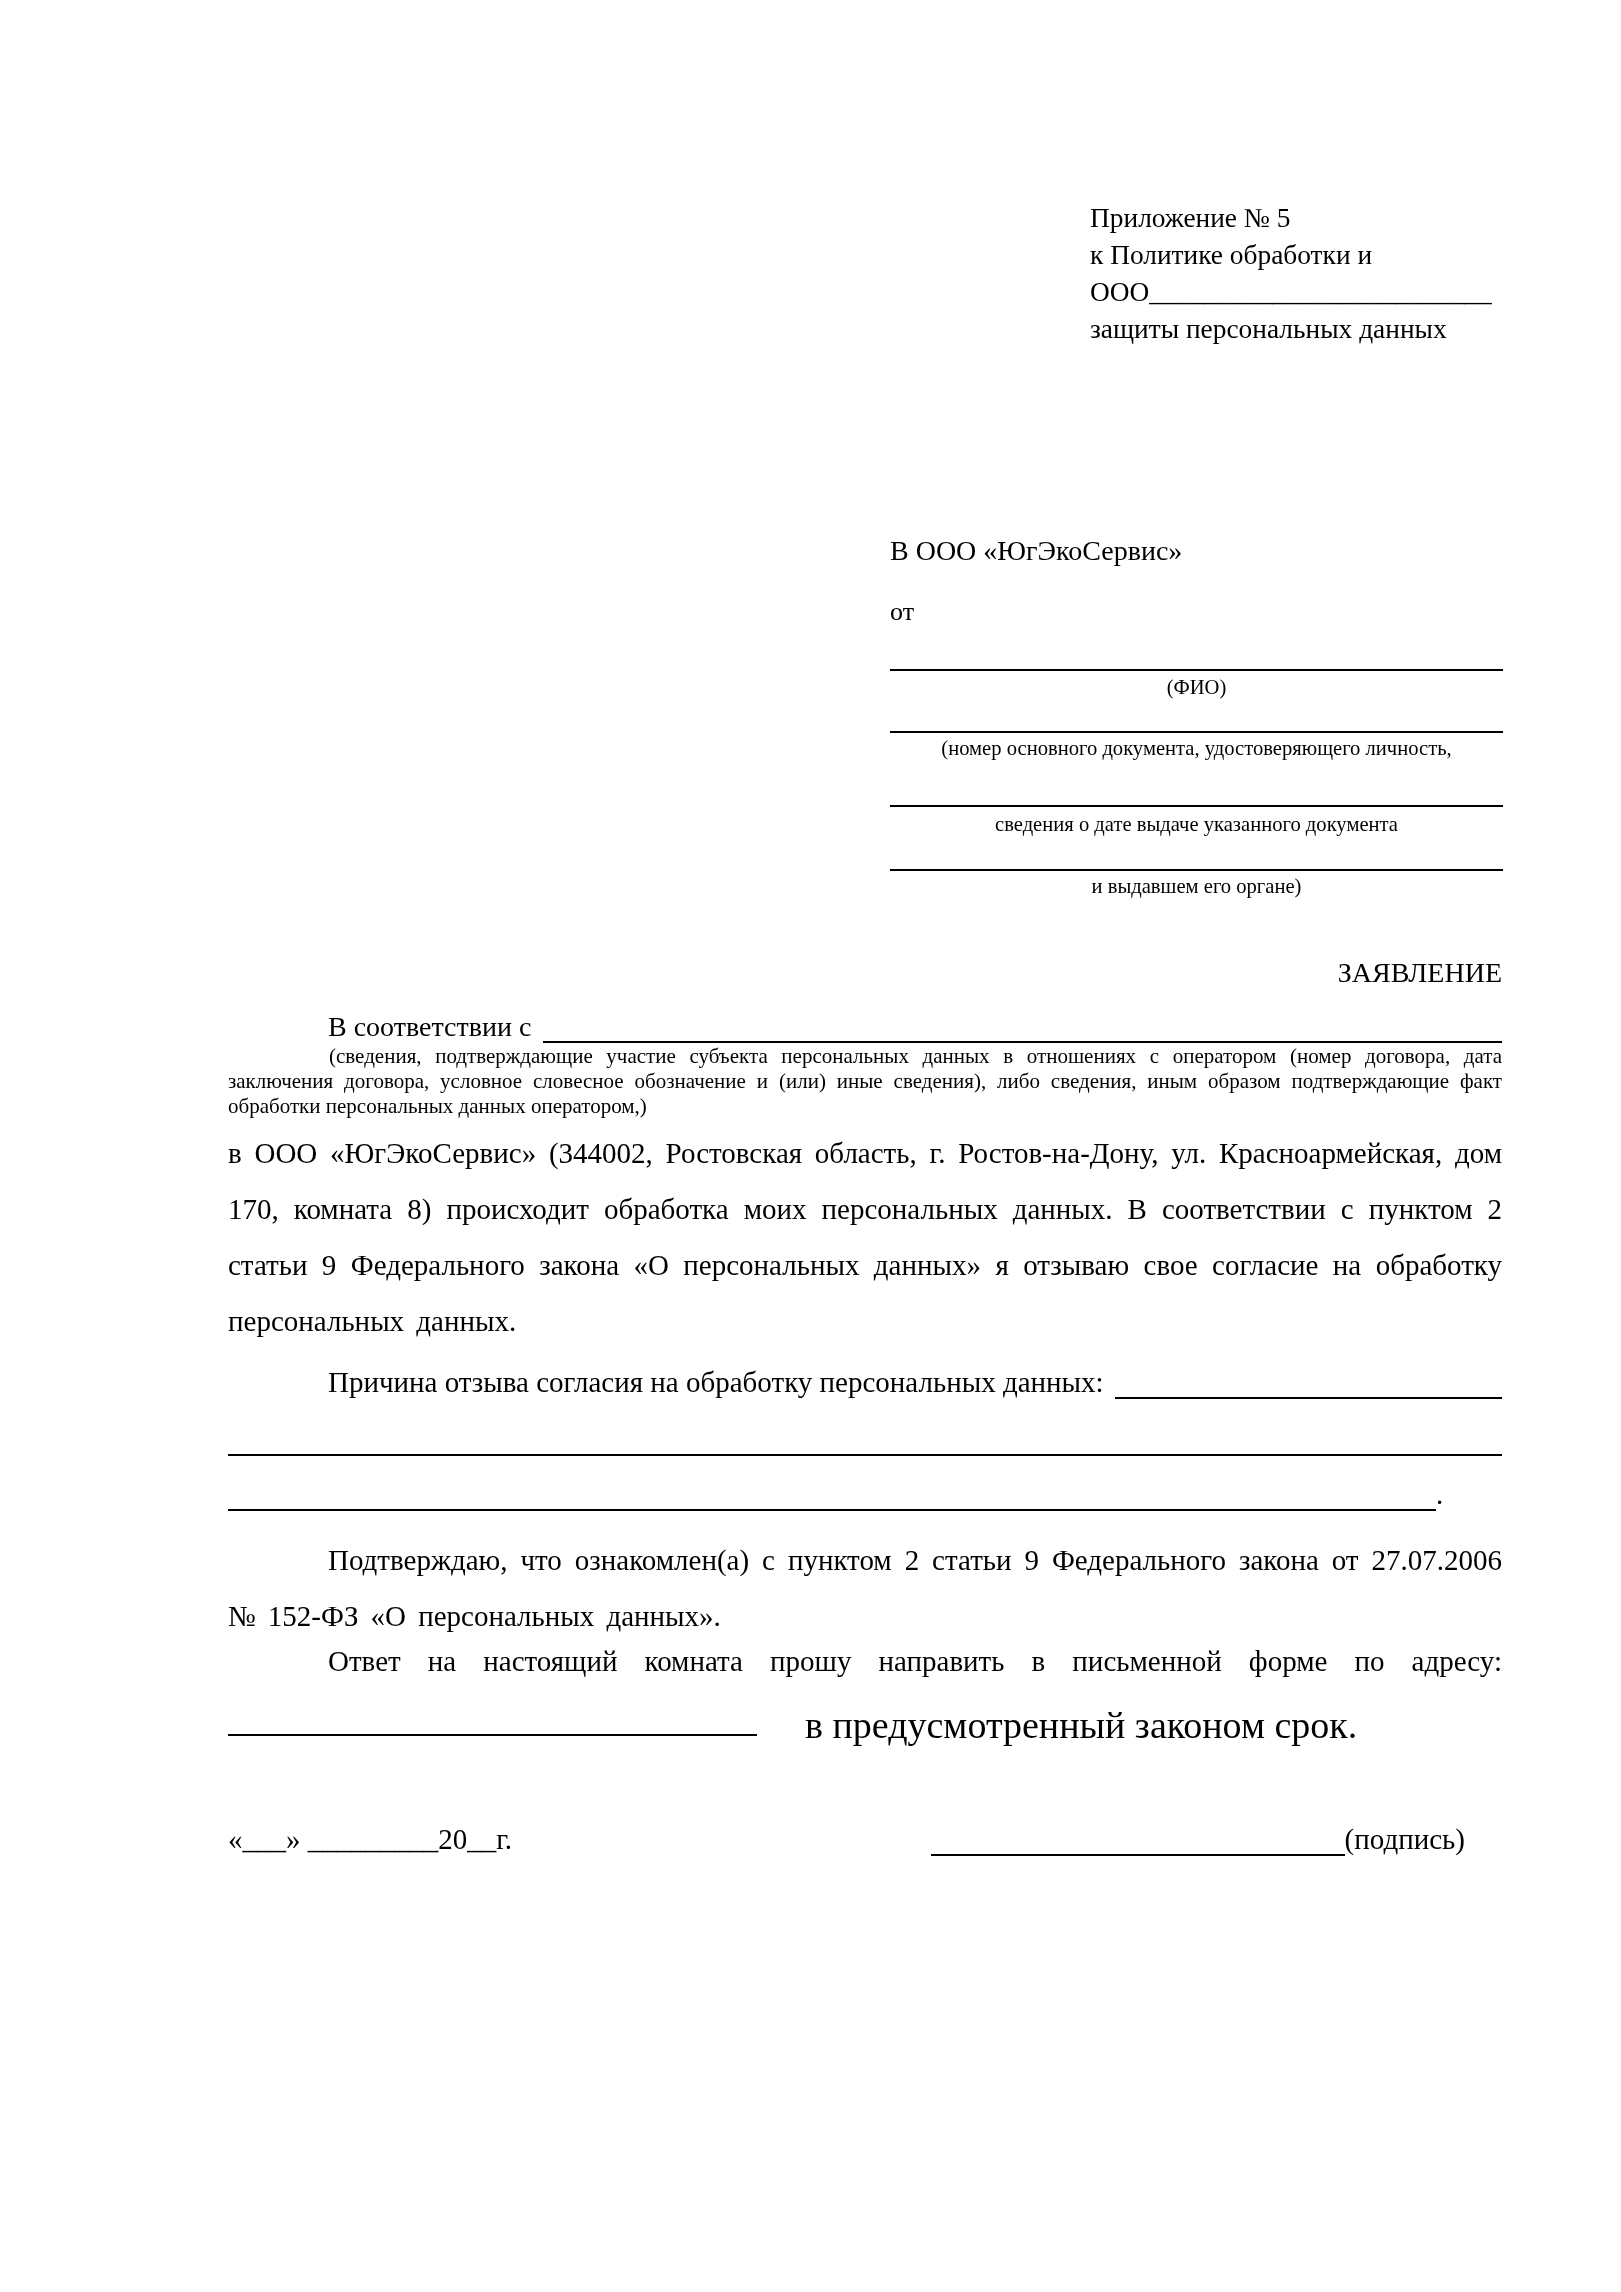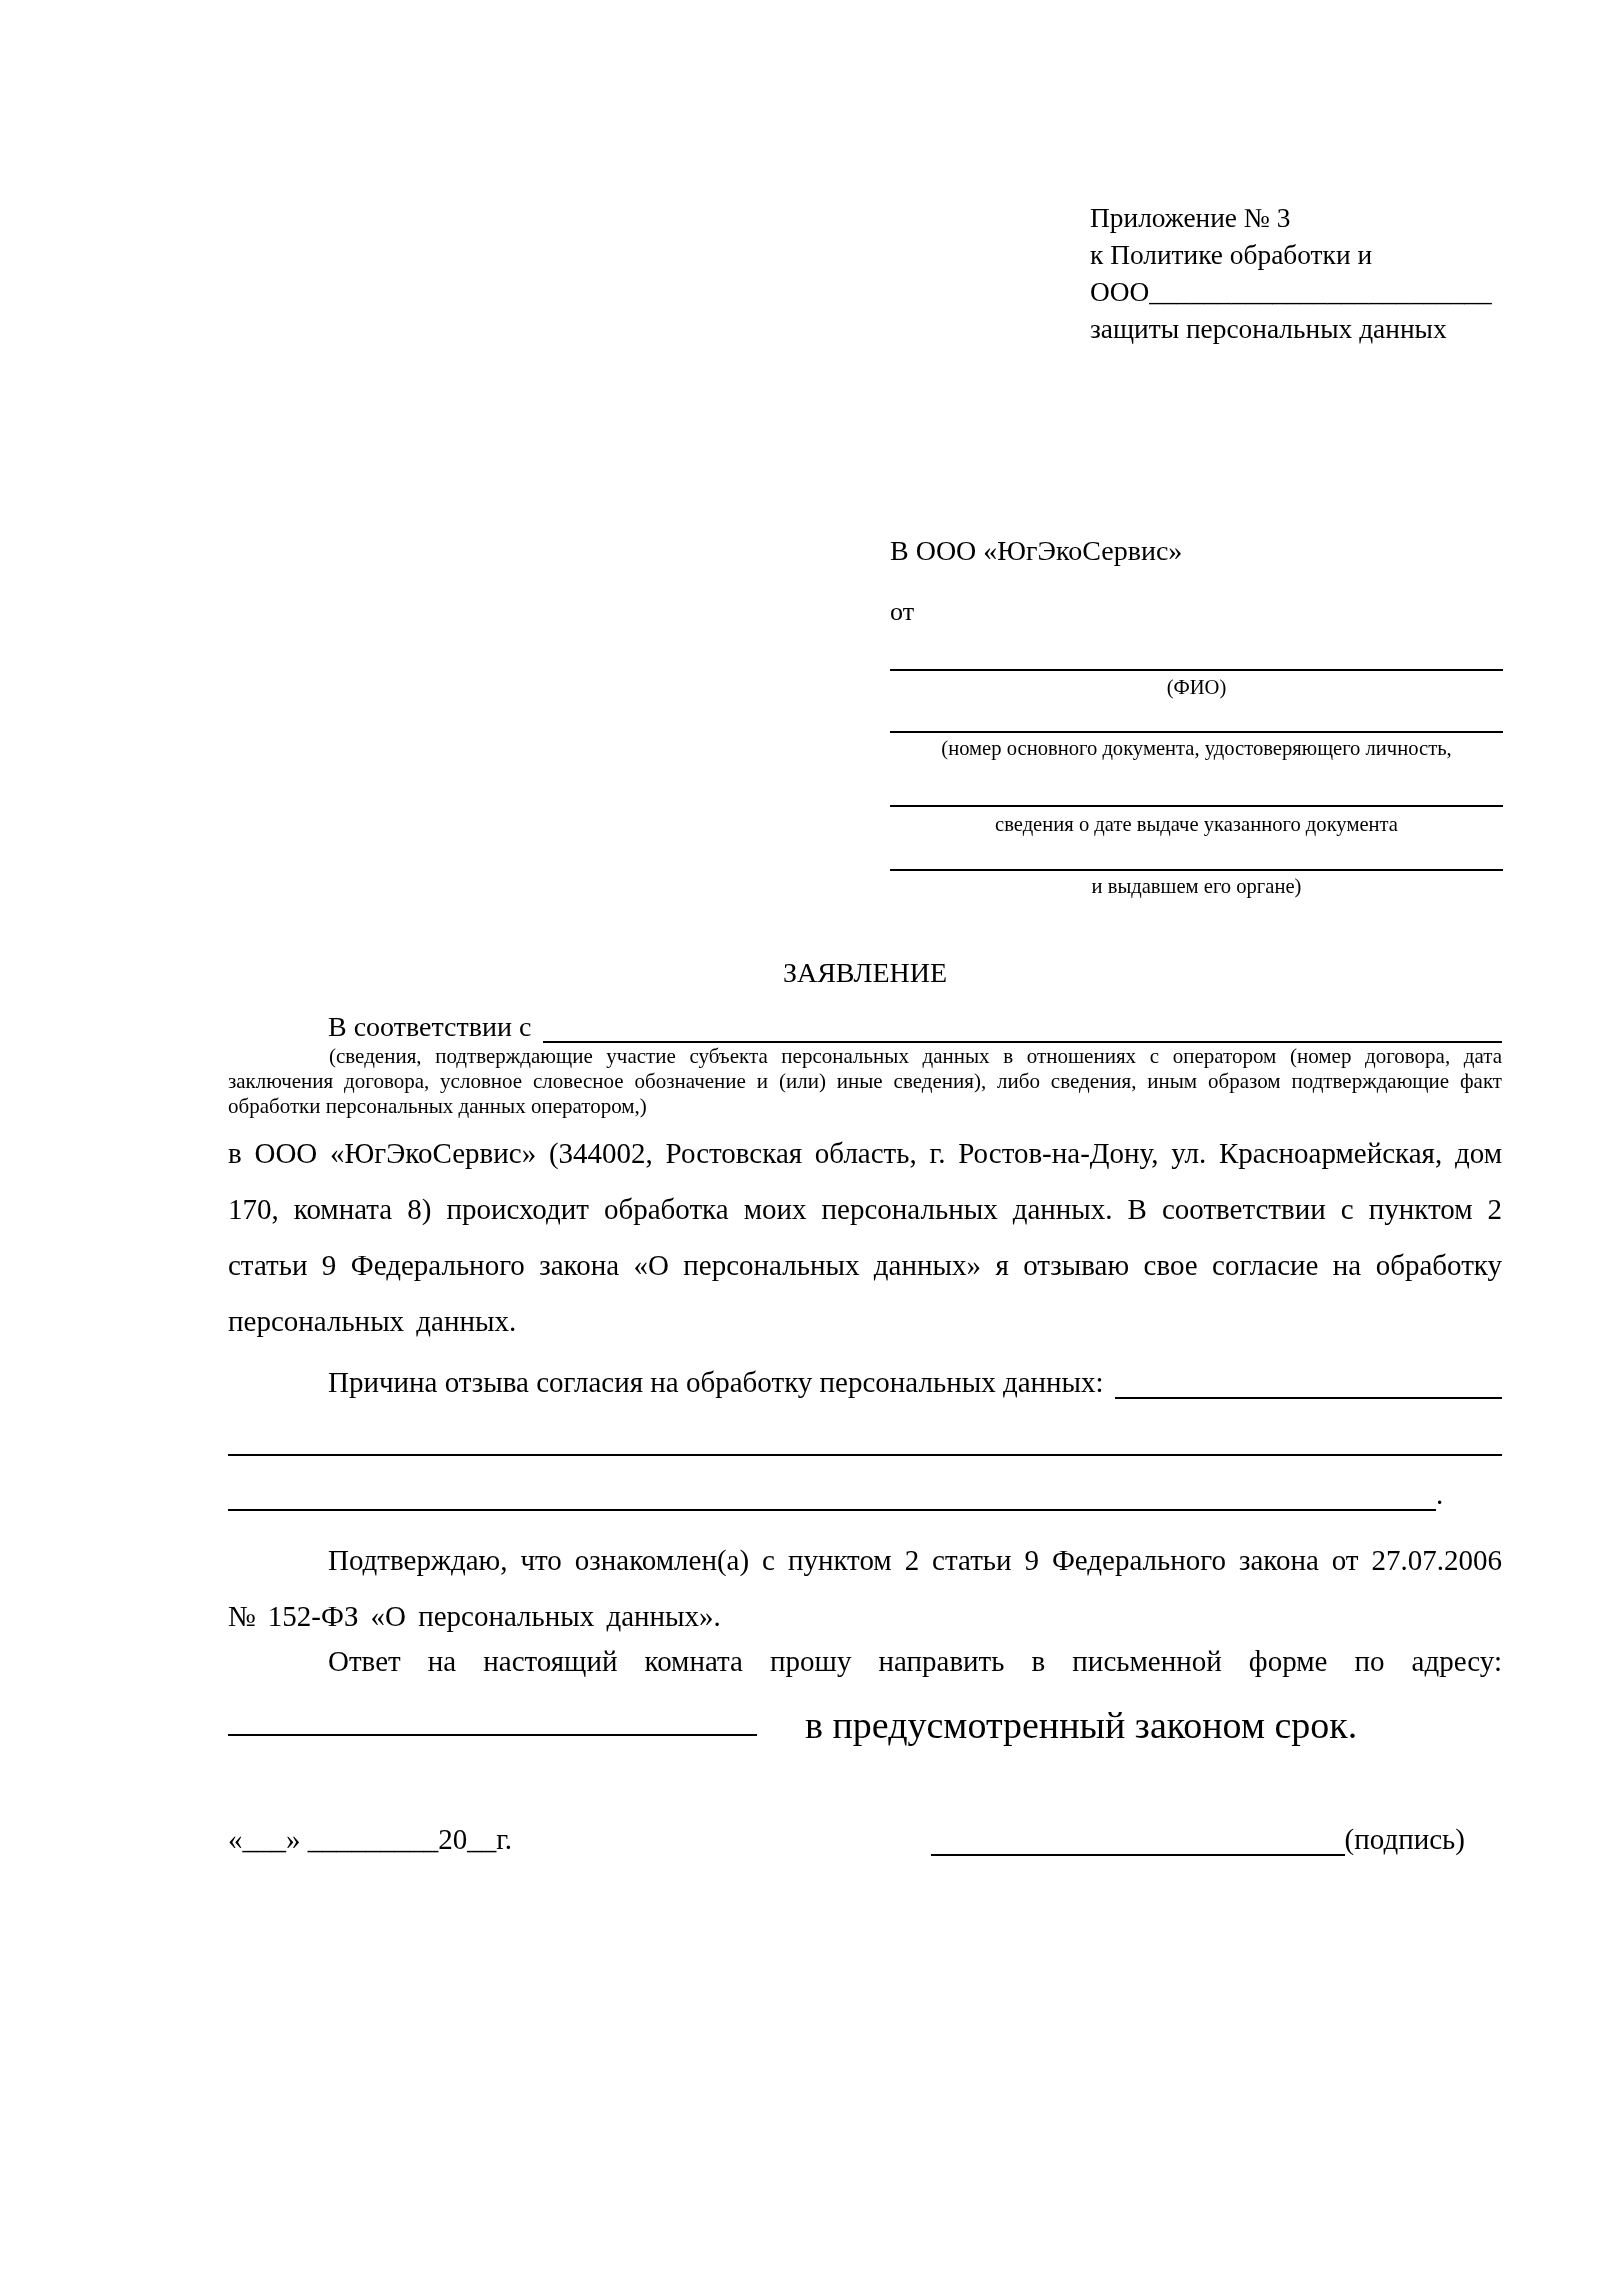--- a/index.html
+++ b/index.html
@@ -60,21 +60,21 @@
   .line-1 { top: 632px; }  .cap-1 { top: 676px; }
   .line-2 { top: 694px; }  .cap-2 { top: 737px; }
   .line-3 { top: 768px; }  .cap-3 { top: 813px; }
   .line-4 { top: 832px; }  .cap-4 { top: 875px; }
 
   .statement-heading {
     position: absolute;
     left: 228px;
     top: 957px;
     width: 1274px;
-    text-align: center;
+    text-align: right;
     font-size: 28px;
   }
   .intro-row {
     position: absolute;
     left: 228px;
     top: 1010px;
     width: 1274px;
     display: flex;
     align-items: flex-end;
     font-size: 28px;
@@ -195,21 +195,21 @@
     height: 31px;
     border-bottom: 2.9px solid #000;
   }
 </style>
 </head>
 <body>
 
 <div class="page">
 
   <div class="annex">
-    <div>Приложение № 3</div>
+    <div>Приложение № 5</div>
     <div>к Политике обработки и</div>
     <div>ООО_________________________</div>
     <div>защиты персональных данных</div>
   </div>
 
 
   <div class="addr-to">В ООО «ЮгЭкоСервис»</div>
   <div class="addr-from">от</div>
 
   <div class="addr-line line-1"></div>

